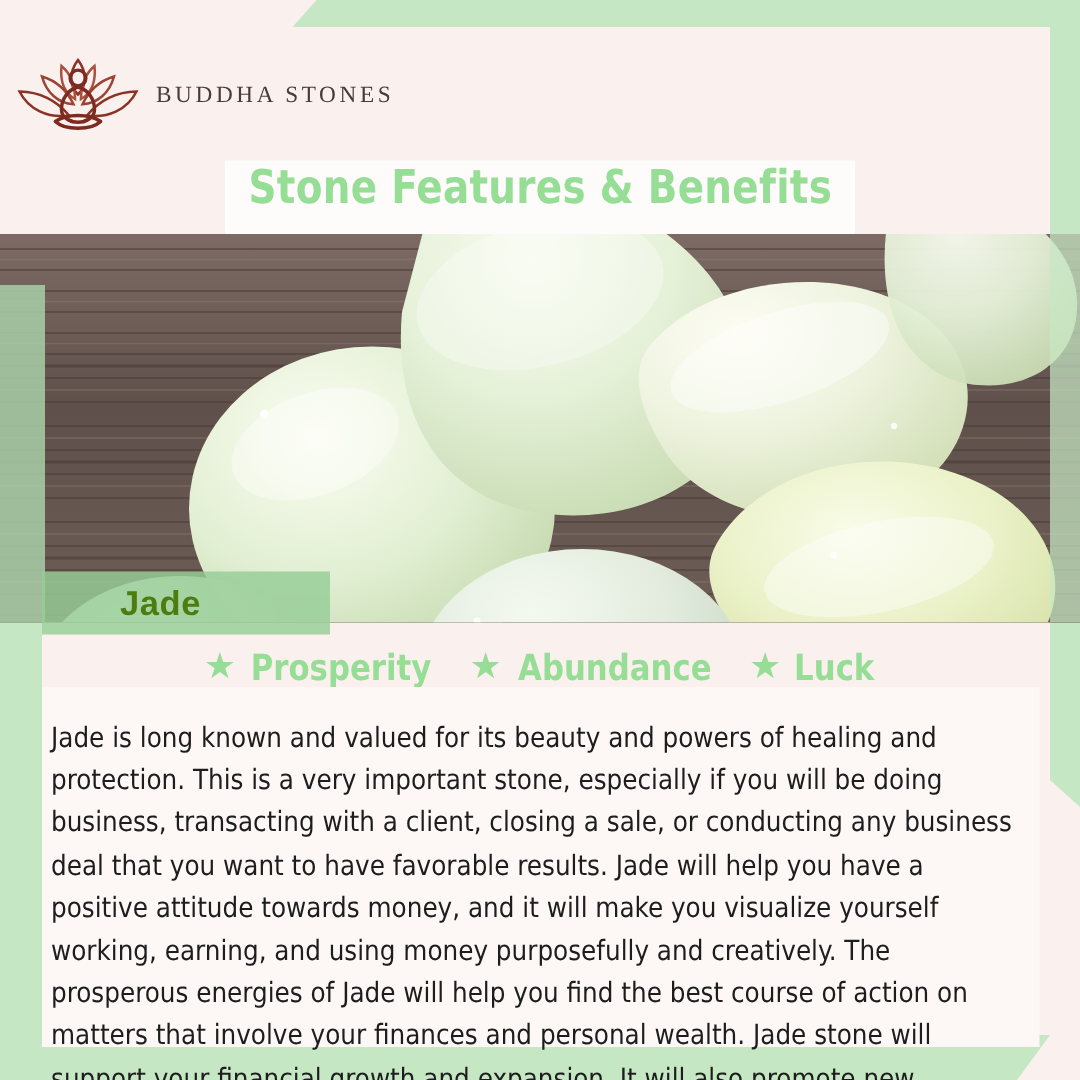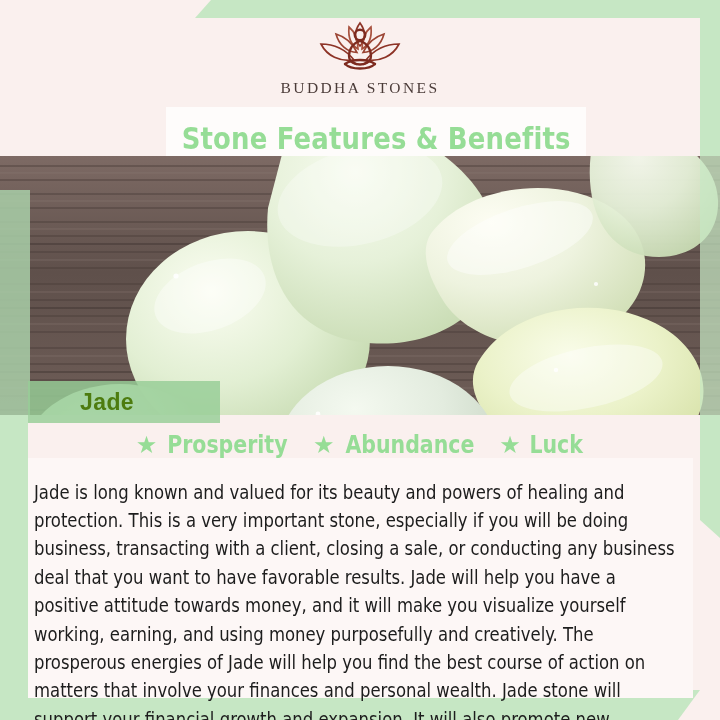--- a/index.html
+++ b/index.html
@@ -27,35 +27,35 @@
     left:0;bottom:0;width:700px;height:30px;
     clip-path:polygon(0 0,100% 0,calc(100% - 22px) 100%,0 100%);
   }
   .deco-left-photo{
     left:0;top:190px;width:30px;height:225px;background:#a9cfa8;opacity:.85;
   }
 
   
   .header{
     position:absolute;top:0;left:0;width:720px;height:110px;
-    display:flex;flex-direction:column;align-items:center;justify-content:flex-start;
+    display:flex;flex-direction:row;align-items:center;justify-content:flex-start;
     padding-top:14px;box-sizing:border-box;
   }
   .logo-mark{width:104px;height:62px;display:block;}
   .logo-word{
     margin-top:3px;
     font-family:"Liberation Serif",serif;
     font-size:15.5px;letter-spacing:2.4px;color:#4a3b38;font-weight:400;
   }
 
   
   .title-banner{
-    position:absolute;top:107px;left:166px;width:420px;height:49px;
+    position:absolute;top:107px;left:150px;width:420px;height:49px;
     background:rgba(255,255,255,.78);
-    display:flex;align-items:flex-end;justify-content:center;
+    display:flex;align-items:flex-start;justify-content:center;
   }
   .title-text{
     font-family:"Liberation Sans Narrow","DejaVu Sans Condensed","Liberation Sans",sans-serif;
     font-weight:700;font-size:31px;color:#96dd96;
     letter-spacing:.2px;white-space:nowrap;
     transform:scaleX(.93);
   }
 
   
   .photo{

